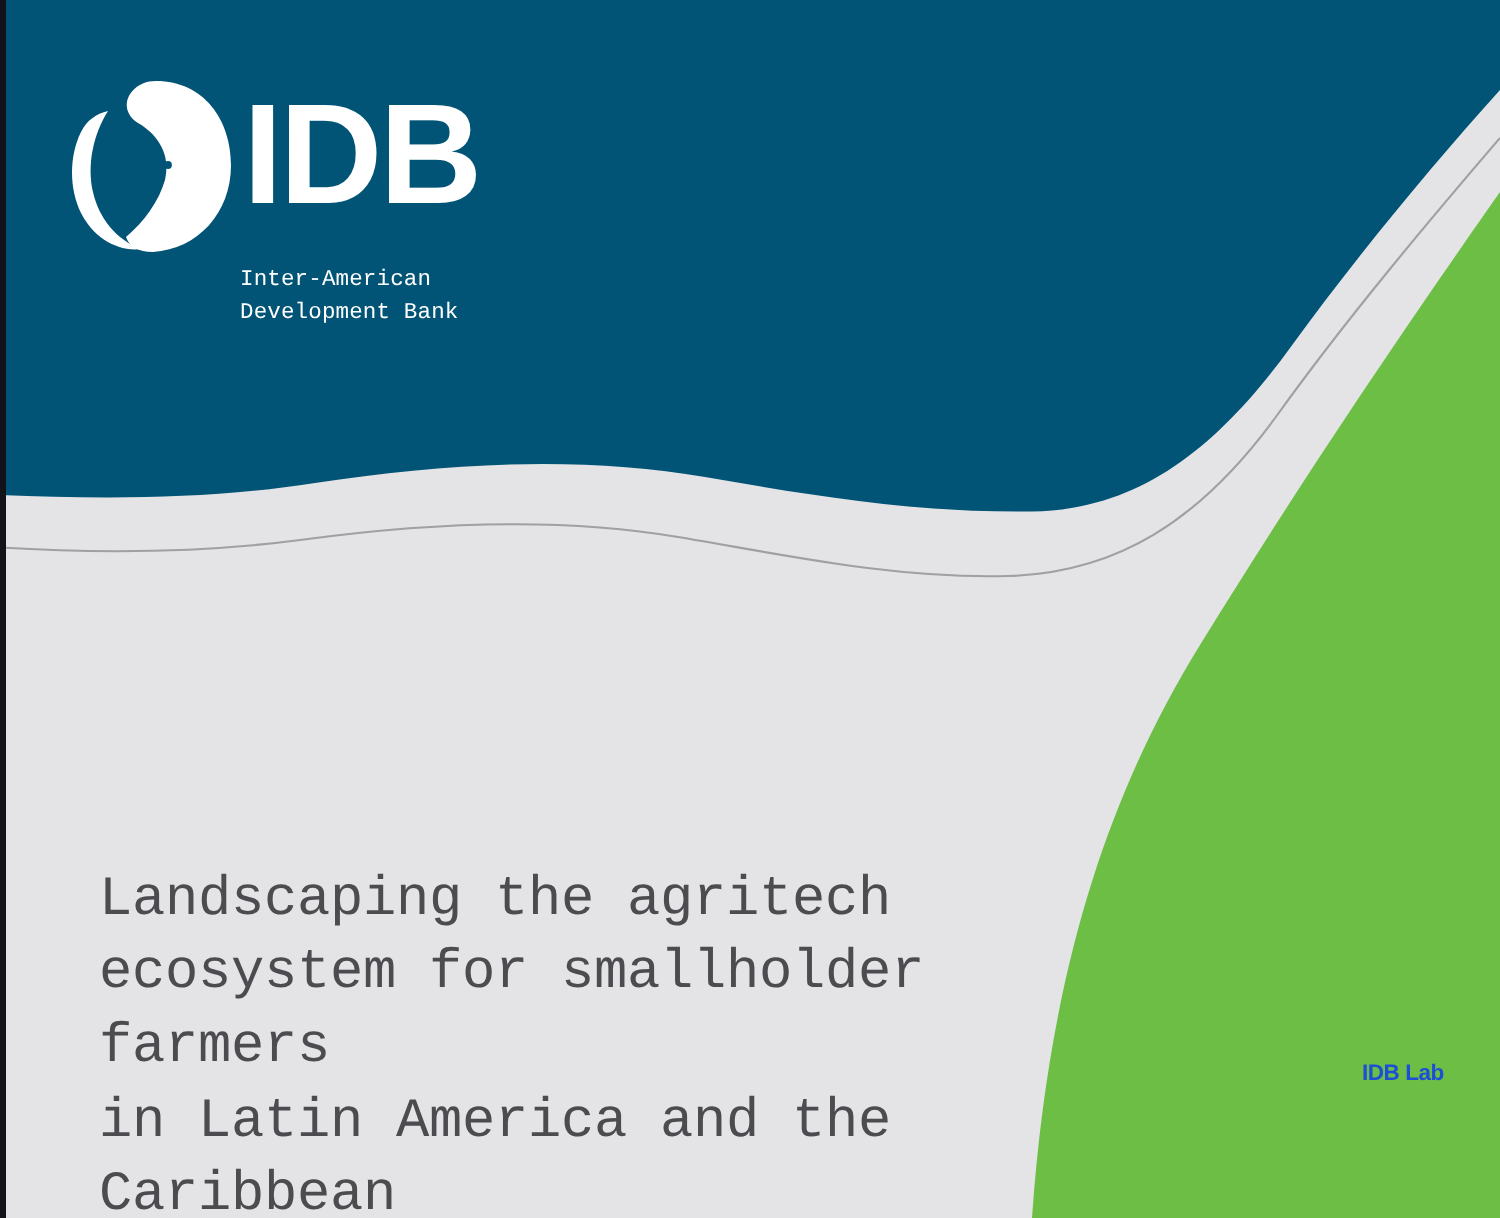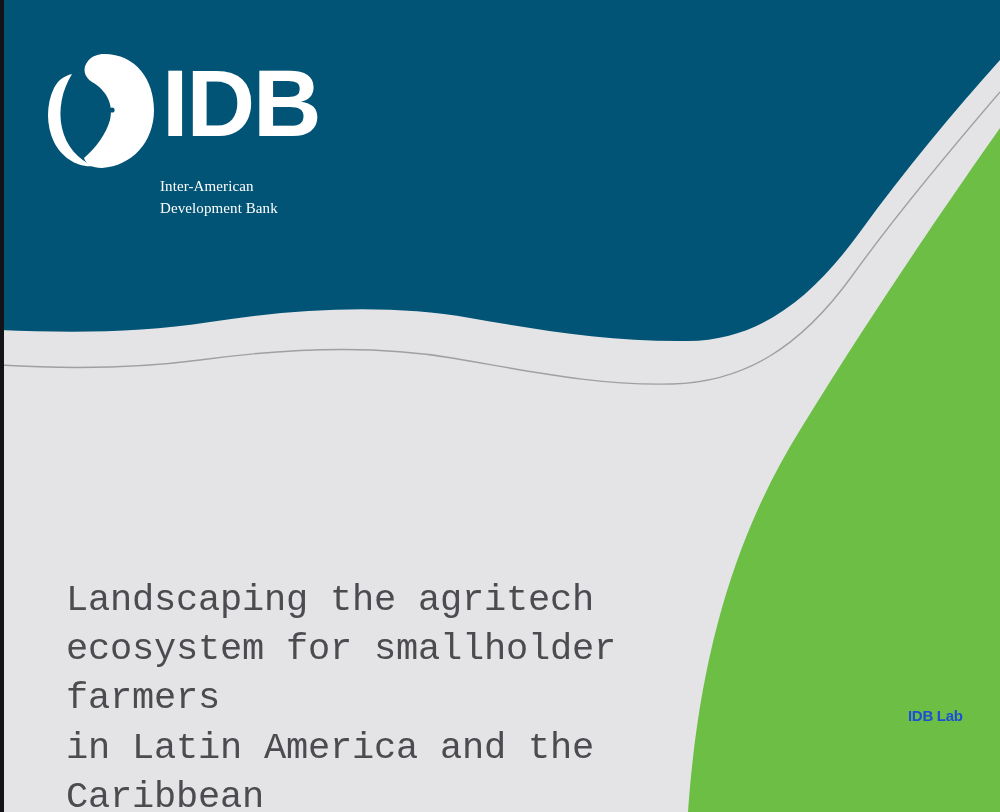--- a/index.html
+++ b/index.html
@@ -59,21 +59,21 @@
     font-weight: bold;
     font-size: 95px;
     line-height: 0.95;
     letter-spacing: -2px;
     color: #ffffff;
   }
   .logo-tagline {
     margin-left: 116px;
     margin-top: 6px;
     color: #ffffff;
-    font-family: Liberation Serif, serif;
+    font-family: Liberation Mono, monospace;
     font-size: 15px;
     line-height: 1.45;
     letter-spacing: 0.1px;
     font-weight: normal;
     white-space: pre-line;
   }
   
   .cover-title {
     position: absolute;
     left: 66px;

